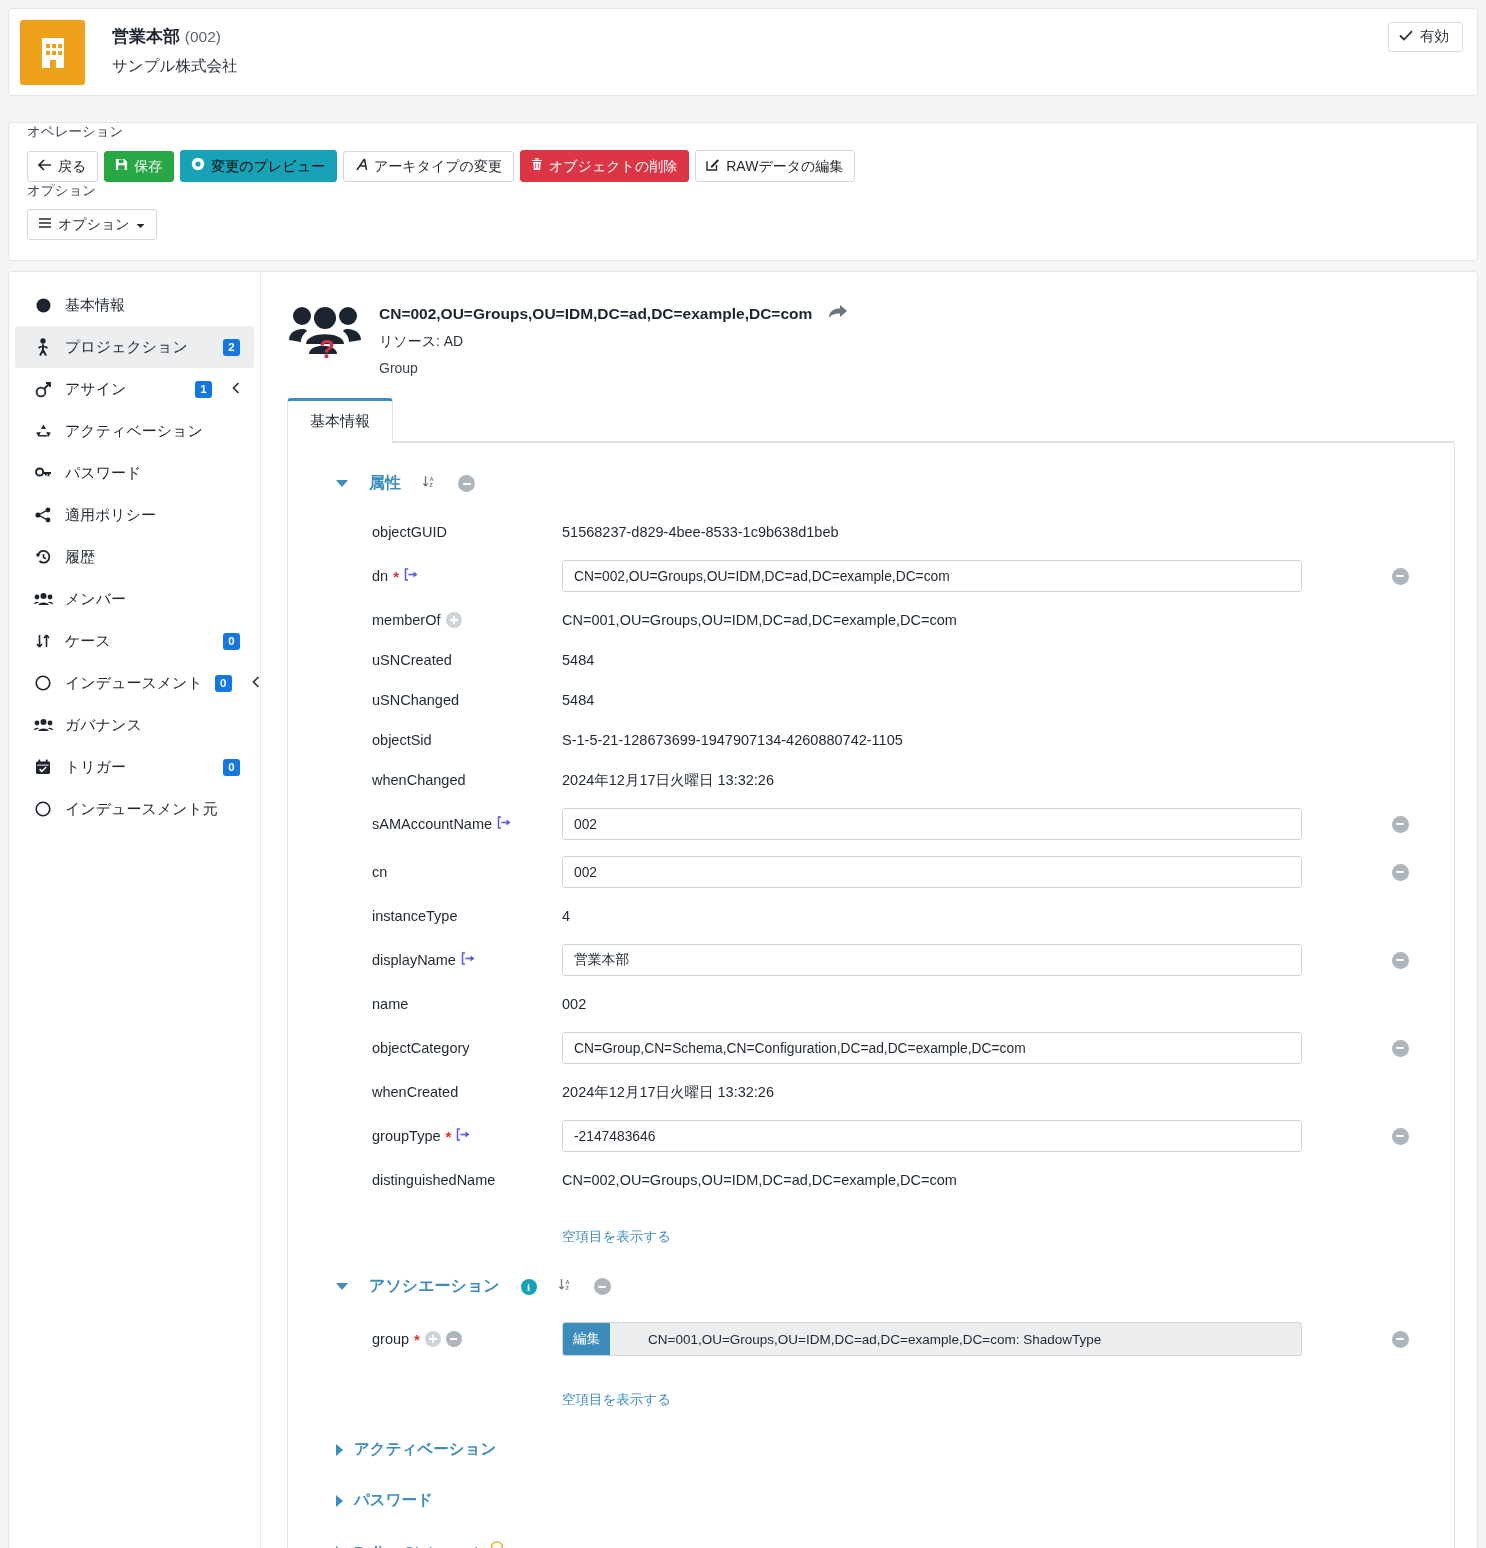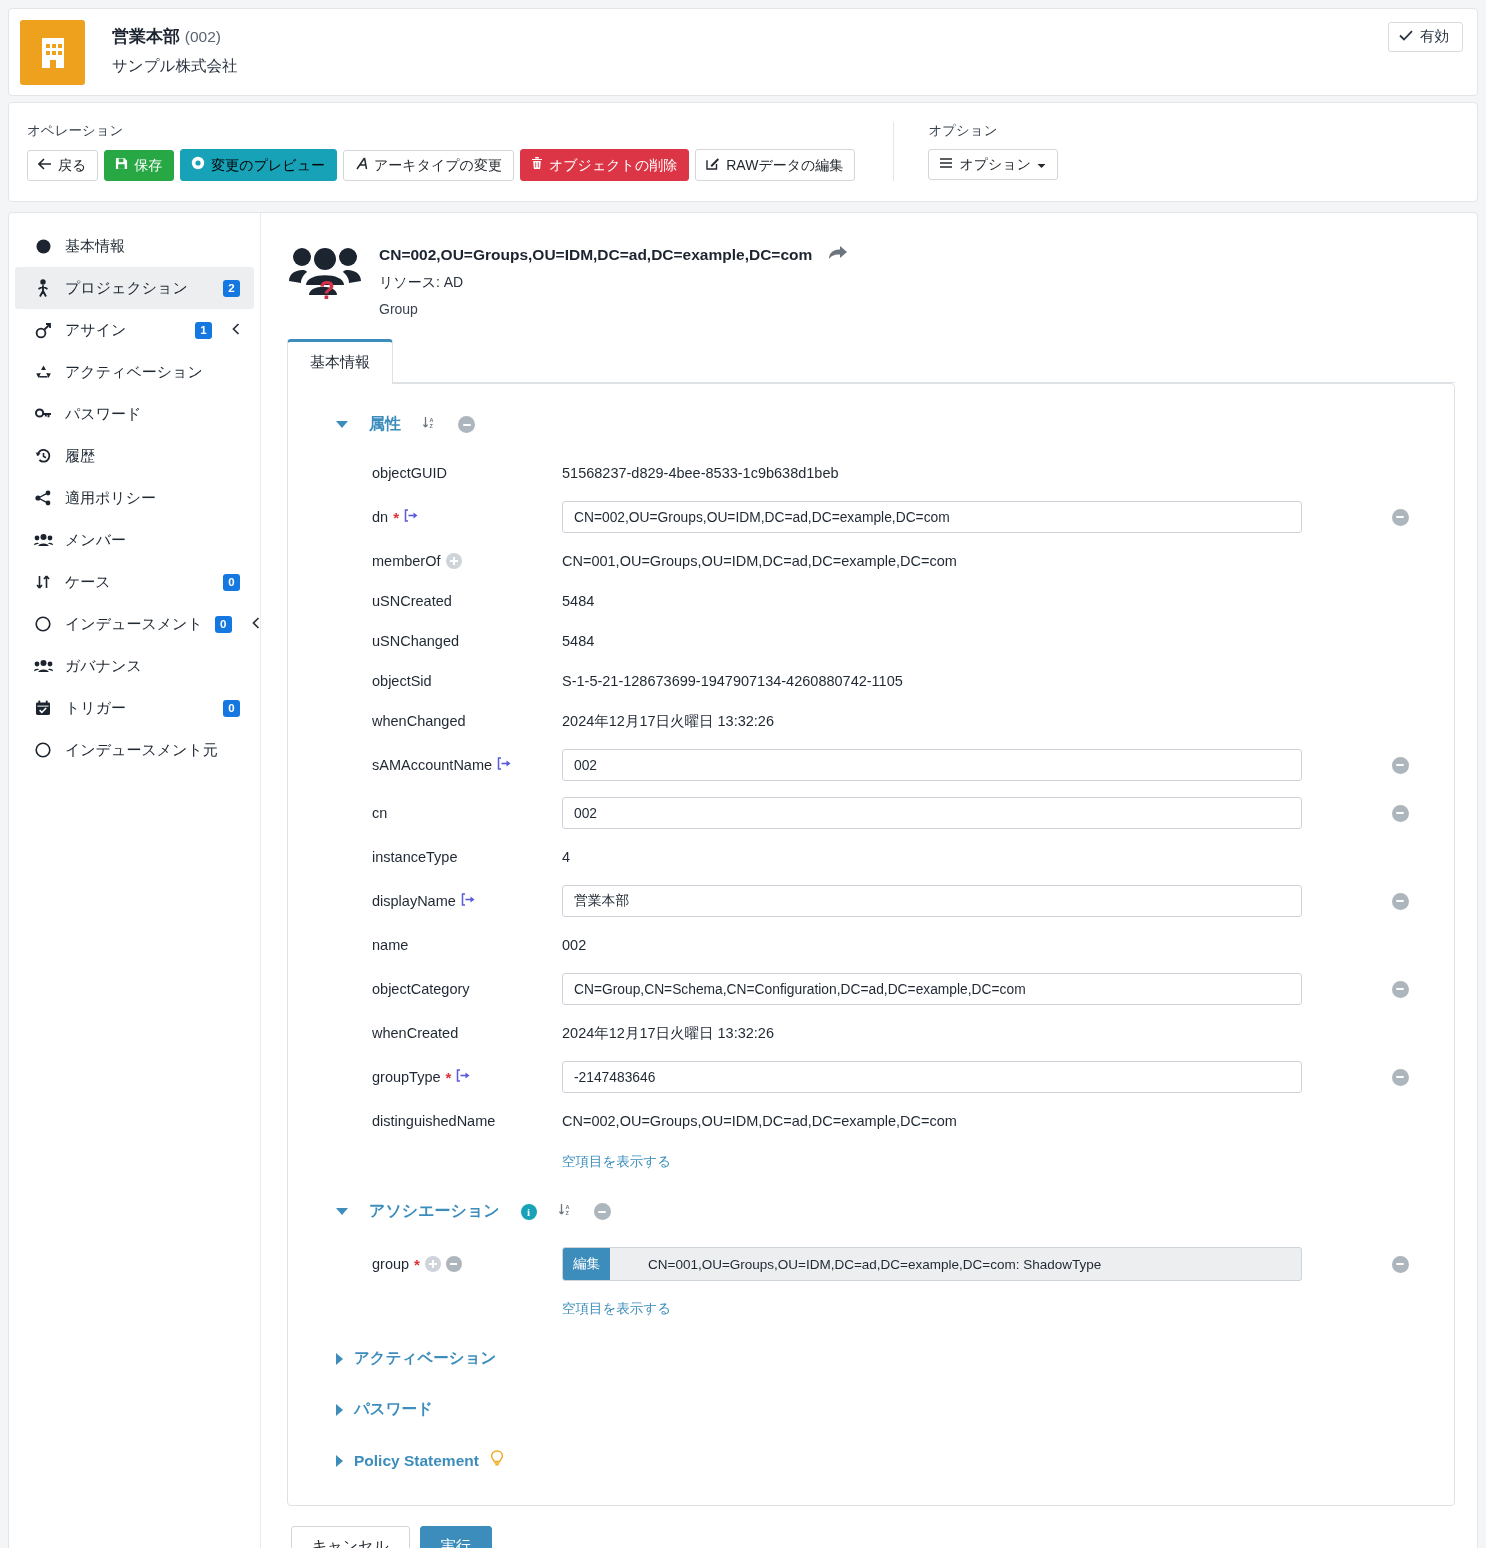--- a/index.html
+++ b/index.html
@@ -44,24 +44,25 @@
     font-size: 14.5px; color: #2b3340;
     display: flex; align-items: center; gap: 7px;
     line-height: 1;
   }
 
   
   .ops-card {
     background: #fff;
     border: 1px solid #e3e5e8;
     border-radius: 4px;
-    margin-top: 6px;
-    padding: 19px 18px 20px 18px;
+    margin-top: 26px;
+    padding: 0 18px 20px 18px;
     display: flex;
     align-items: flex-start;
+    flex-direction: column;
   }
   .ops-group { display: flex; flex-direction: column; }
   .ops-legend { font-size: 13.5px; color: #3a4350; margin-bottom: 9px; }
   .btn-row { display: flex; gap: 6px; align-items: center; }
   .btn {
     border: 1px solid #d3d6db;
     background: #fff;
     color: #24292f;
     border-radius: 3px;
     padding: 6px 11px 7px 10px;
@@ -211,21 +212,21 @@
     font-size: 13.8px;
     color: #1f2833;
     font-family: "Liberation Sans", sans-serif;
     background: #fff;
     height: 32px;
   }
   .arow-minus { width: 60px; flex: 0 0 60px; display: flex; justify-content: center; }
   .arow-minus.empty { visibility: hidden; }
   .showempty {
     color: #3c8dbc; font-size: 13.5px;
-    margin: 12px 0 0 250px; cursor: pointer; display: inline-block;
+    margin: 28px 0 0 250px; cursor: pointer; display: inline-block;
   }
 
   
   .assoc-value {
     flex: 1 1 auto; max-width: 740px;
     display: flex; align-items: stretch;
     border: 1px solid #ced4da; border-radius: 3px;
     background: #eceef0;
     overflow: hidden;
     height: 34px;
@@ -454,38 +455,38 @@
             <circle cx="4.6" cy="6" r="3.6" fill="none" stroke="#1c2430" stroke-width="2"></circle>
             <path d="M7.8 7 H16 M13.5 7 V10.3 M10.8 7 V9.6" stroke="#1c2430" stroke-width="1.9" fill="none"></path>
           </svg>
         </span>
         <span class="nav-label">パスワード</span>
       </div>
 
       <div class="nav-item">
         <span class="nav-ico">
           <svg width="17" height="16" viewBox="0 0 17 16" aria-hidden="true">
-            <path d="M2.6 7.6 A5.9 5.9 0 1 1 4.4 12" stroke="#1c2430" stroke-width="1.8" fill="none"></path>
-            <path d="M0.6 4.4 L2.8 8 L5.6 5.4" fill="#1c2430"></path>
-            <path d="M8.5 5 V8.4 L11 9.8" stroke="#1c2430" stroke-width="1.6" fill="none"></path>
-          </svg>
-        </span>
-        <span class="nav-label">履歴</span>
-      </div>
-
-      <div class="nav-item">
-        <span class="nav-ico">
-          <svg width="17" height="16" viewBox="0 0 17 16" aria-hidden="true">
             <circle cx="13" cy="3" r="2.4" fill="#1c2430"></circle>
             <circle cx="13" cy="13" r="2.4" fill="#1c2430"></circle>
             <circle cx="3" cy="8" r="2.6" fill="#1c2430"></circle>
             <path d="M5.2 7 L11 3.8 M5.2 9 L11 12.2" stroke="#1c2430" stroke-width="1.4"></path>
           </svg>
         </span>
         <span class="nav-label">適用ポリシー</span>
+      </div>
+
+      <div class="nav-item">
+        <span class="nav-ico">
+          <svg width="17" height="16" viewBox="0 0 17 16" aria-hidden="true">
+            <path d="M2.6 7.6 A5.9 5.9 0 1 1 4.4 12" stroke="#1c2430" stroke-width="1.8" fill="none"></path>
+            <path d="M0.6 4.4 L2.8 8 L5.6 5.4" fill="#1c2430"></path>
+            <path d="M8.5 5 V8.4 L11 9.8" stroke="#1c2430" stroke-width="1.6" fill="none"></path>
+          </svg>
+        </span>
+        <span class="nav-label">履歴</span>
       </div>
 
       <div class="nav-item">
         <span class="nav-ico">
           <svg width="19" height="14" viewBox="0 0 19 14" aria-hidden="true">
             <circle cx="9.5" cy="4" r="3" fill="#1c2430"></circle>
             <circle cx="3" cy="5" r="2.4" fill="#1c2430"></circle>
             <circle cx="16" cy="5" r="2.4" fill="#1c2430"></circle>
             <path d="M4.3 13 C4.3 9.6 14.7 9.6 14.7 13 Z" fill="#1c2430"></path>
             <path d="M0 12.2 C0 9.6 4.6 9.2 5 10.6 Z" fill="#1c2430"></path>

